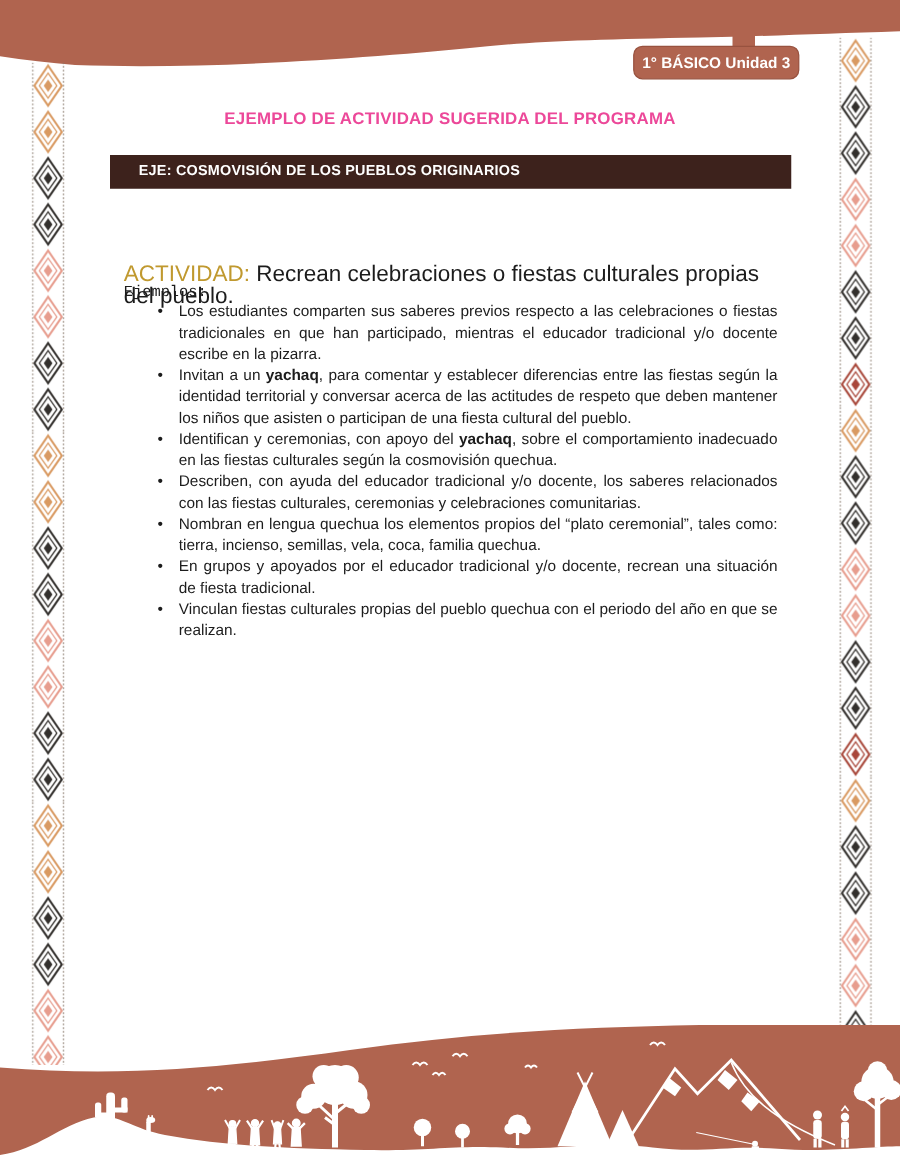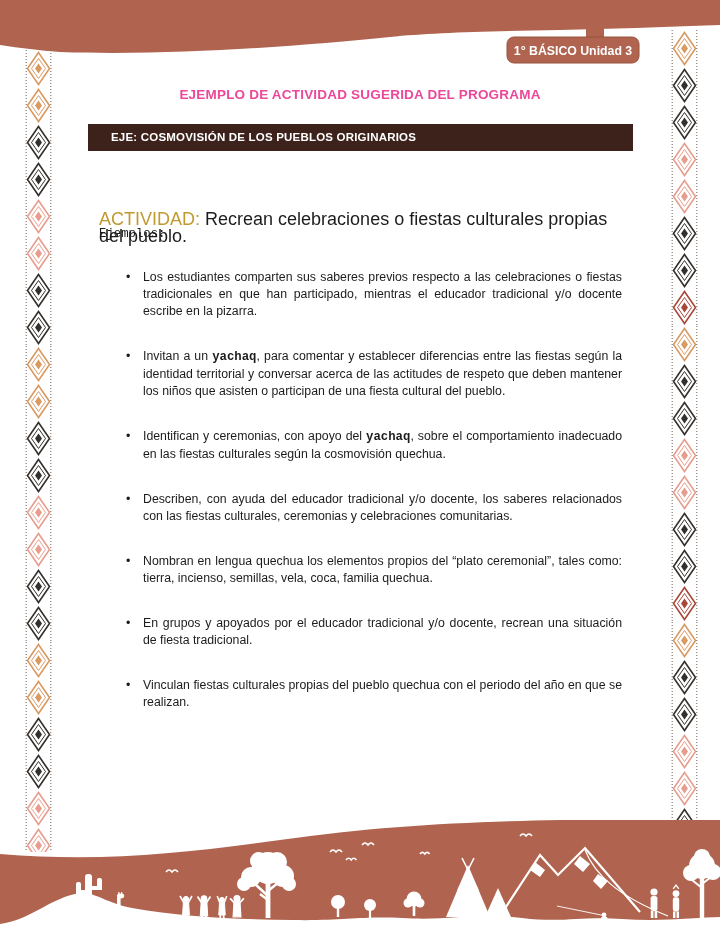--- a/index.html
+++ b/index.html
@@ -32,27 +32,27 @@
     left:99px;top:193px;width:525px;font-size:18px;line-height:17px;
   }
   #activity-label{color:var(--gold);}
   #examples-label{
     left:99px;top:226px;font-size:12.3px;line-height:17px;font-family:Liberation Mono, monospace;
   }
   #examples-wrap{left:99px;top:241px;width:523px;}
   ul#examples-list{margin:0;padding:0;list-style:none;}
   ul#examples-list li{
     position:relative;padding-left:44px;text-align:justify;
-    font-size:12.3px;line-height:17px;margin-top:28px;
+    font-size:12.3px;line-height:17px;
   }
   ul#examples-list li::before{
     content:"\2022";position:absolute;left:27px;top:0;
     font-size:12.5px;line-height:17px;
   }
-  ul#examples-list b{font-weight:bold;font-family:Liberation Mono, monospace;}
+  ul#examples-list b{font-weight:bold;}
   #left-border{left:25px;top:50px;}
   #right-border{left:671px;top:30px;}
   #footer-svg{left:0;bottom:0;}
   svg{display:block;}
 </style>
 </head>
 <body>
 
 <svg id="header-svg" class="abs" width="720" height="70" viewBox="0 0 720 70">
   <path style="fill:var(--terracotta)" d="M0,0 H720 V25 C660,27 610,29 560,30 C480,31.5 430,33 390,37

